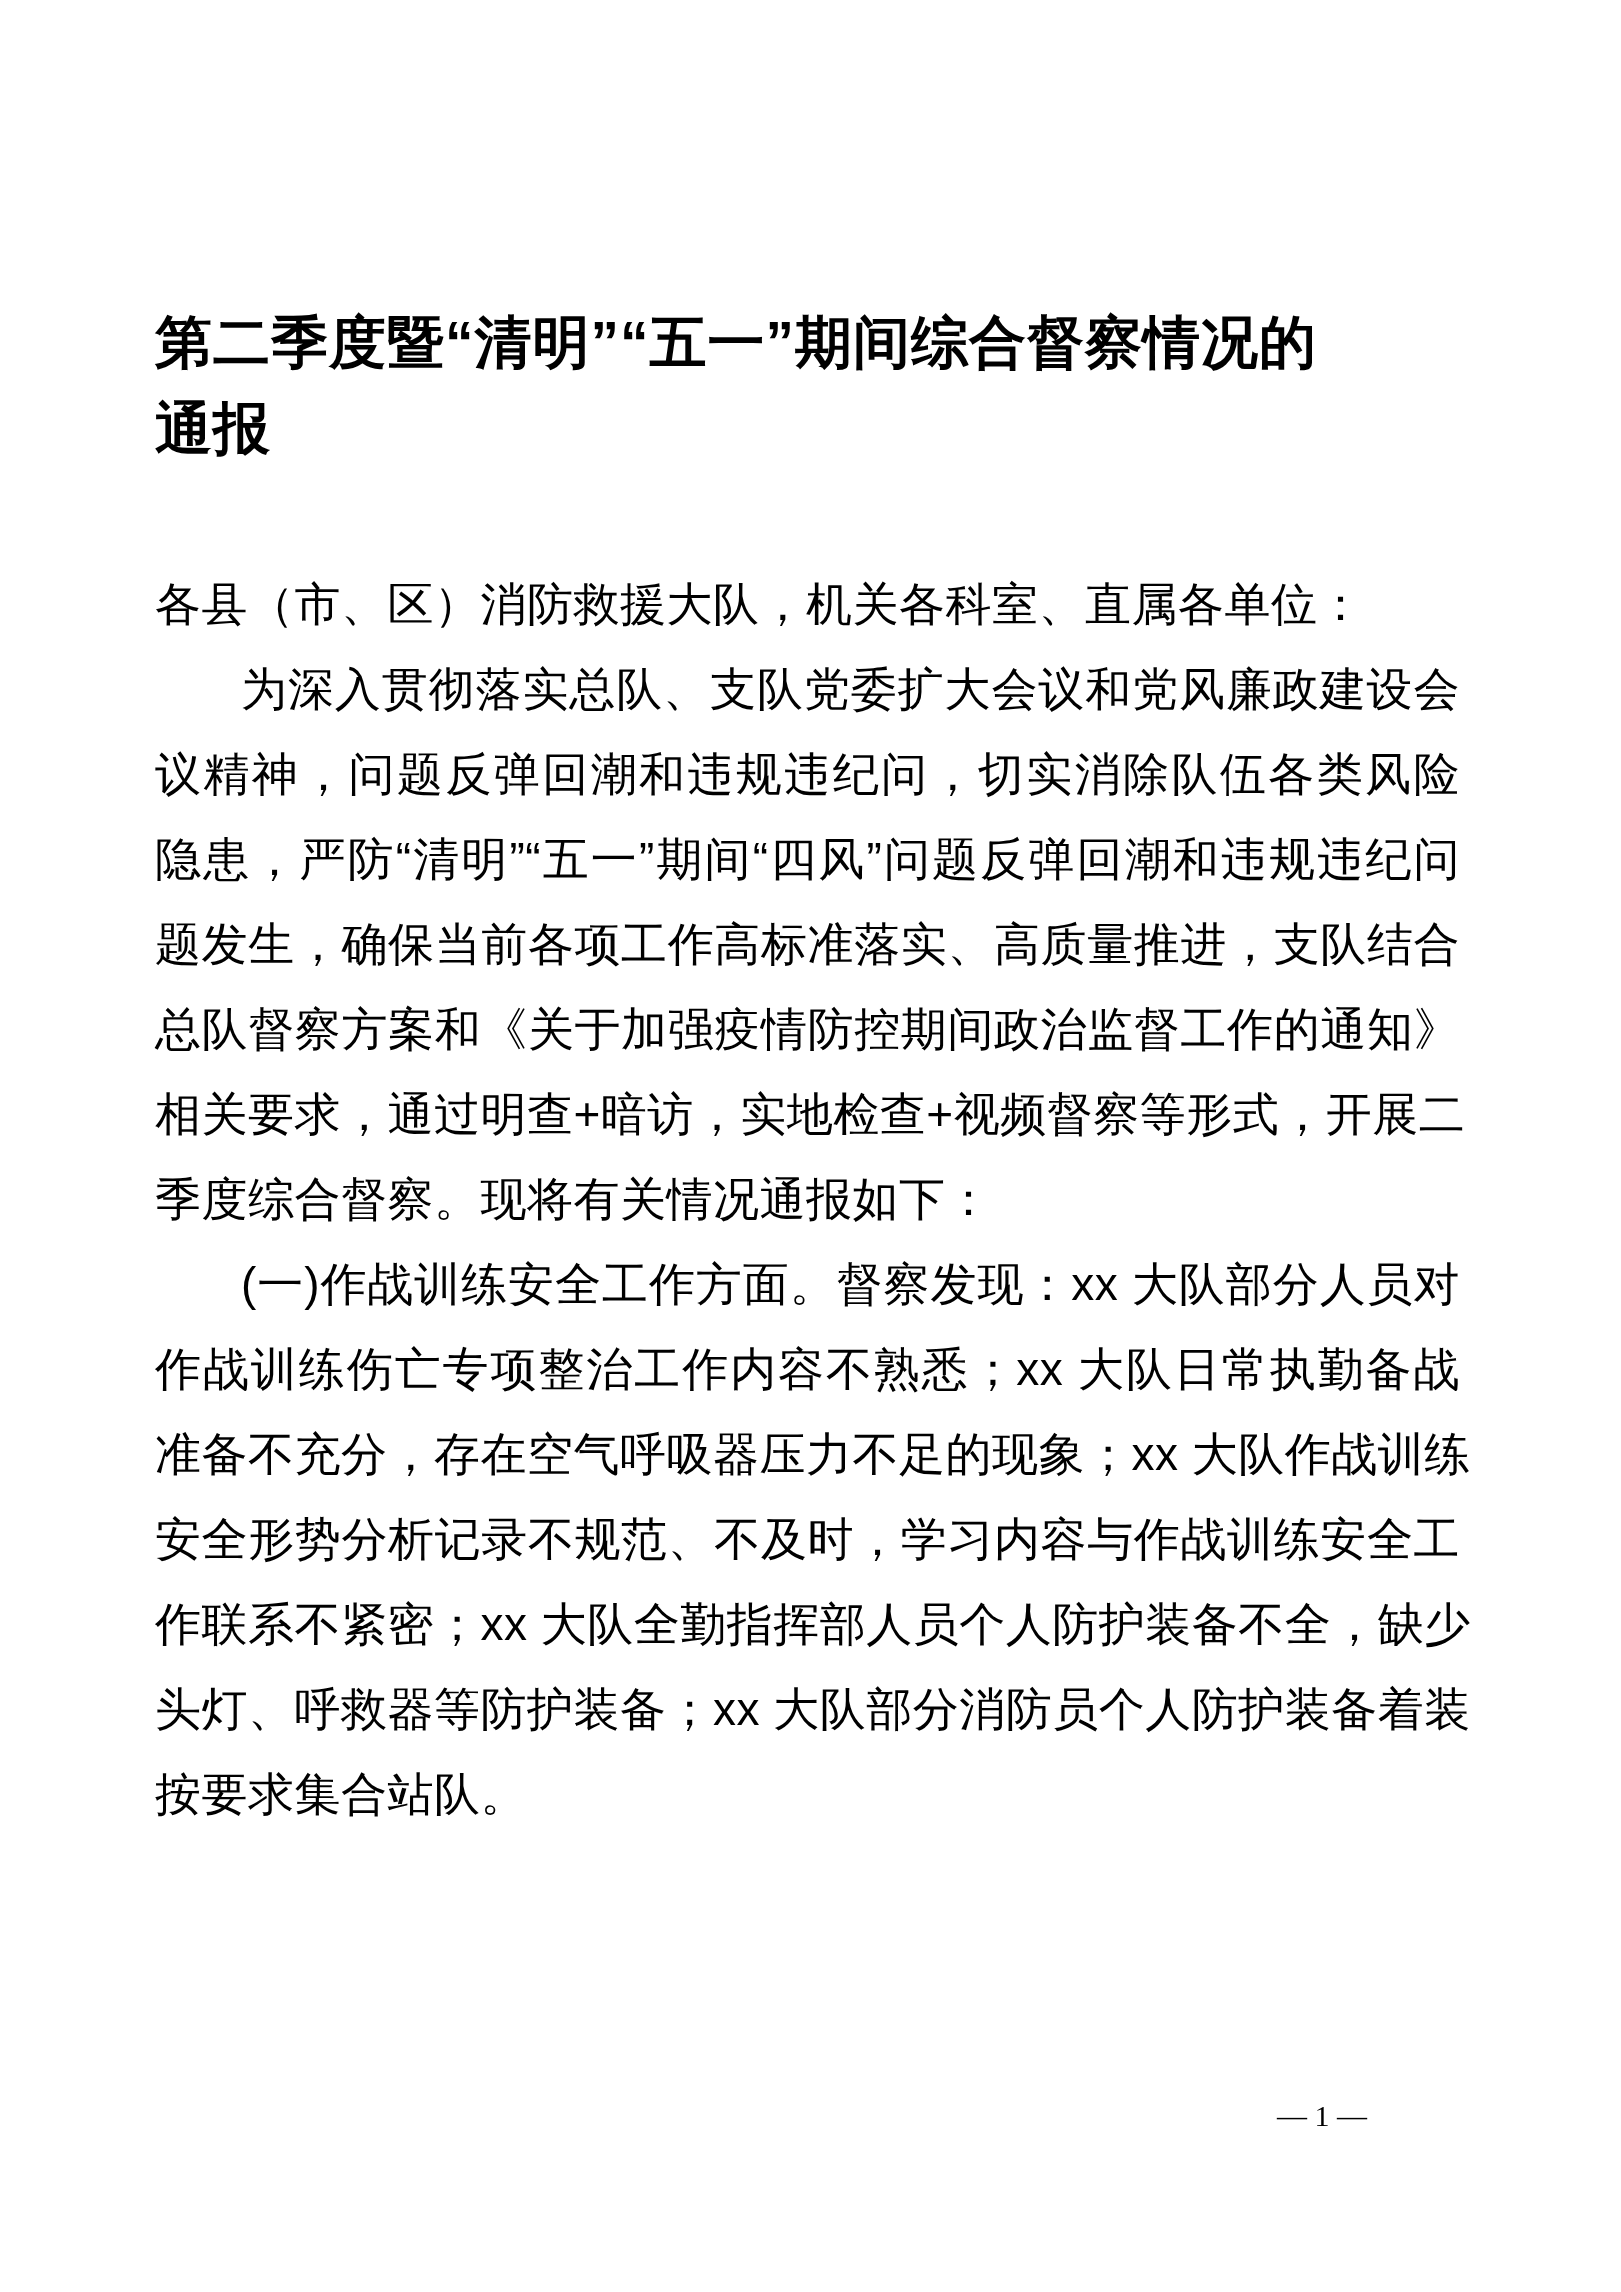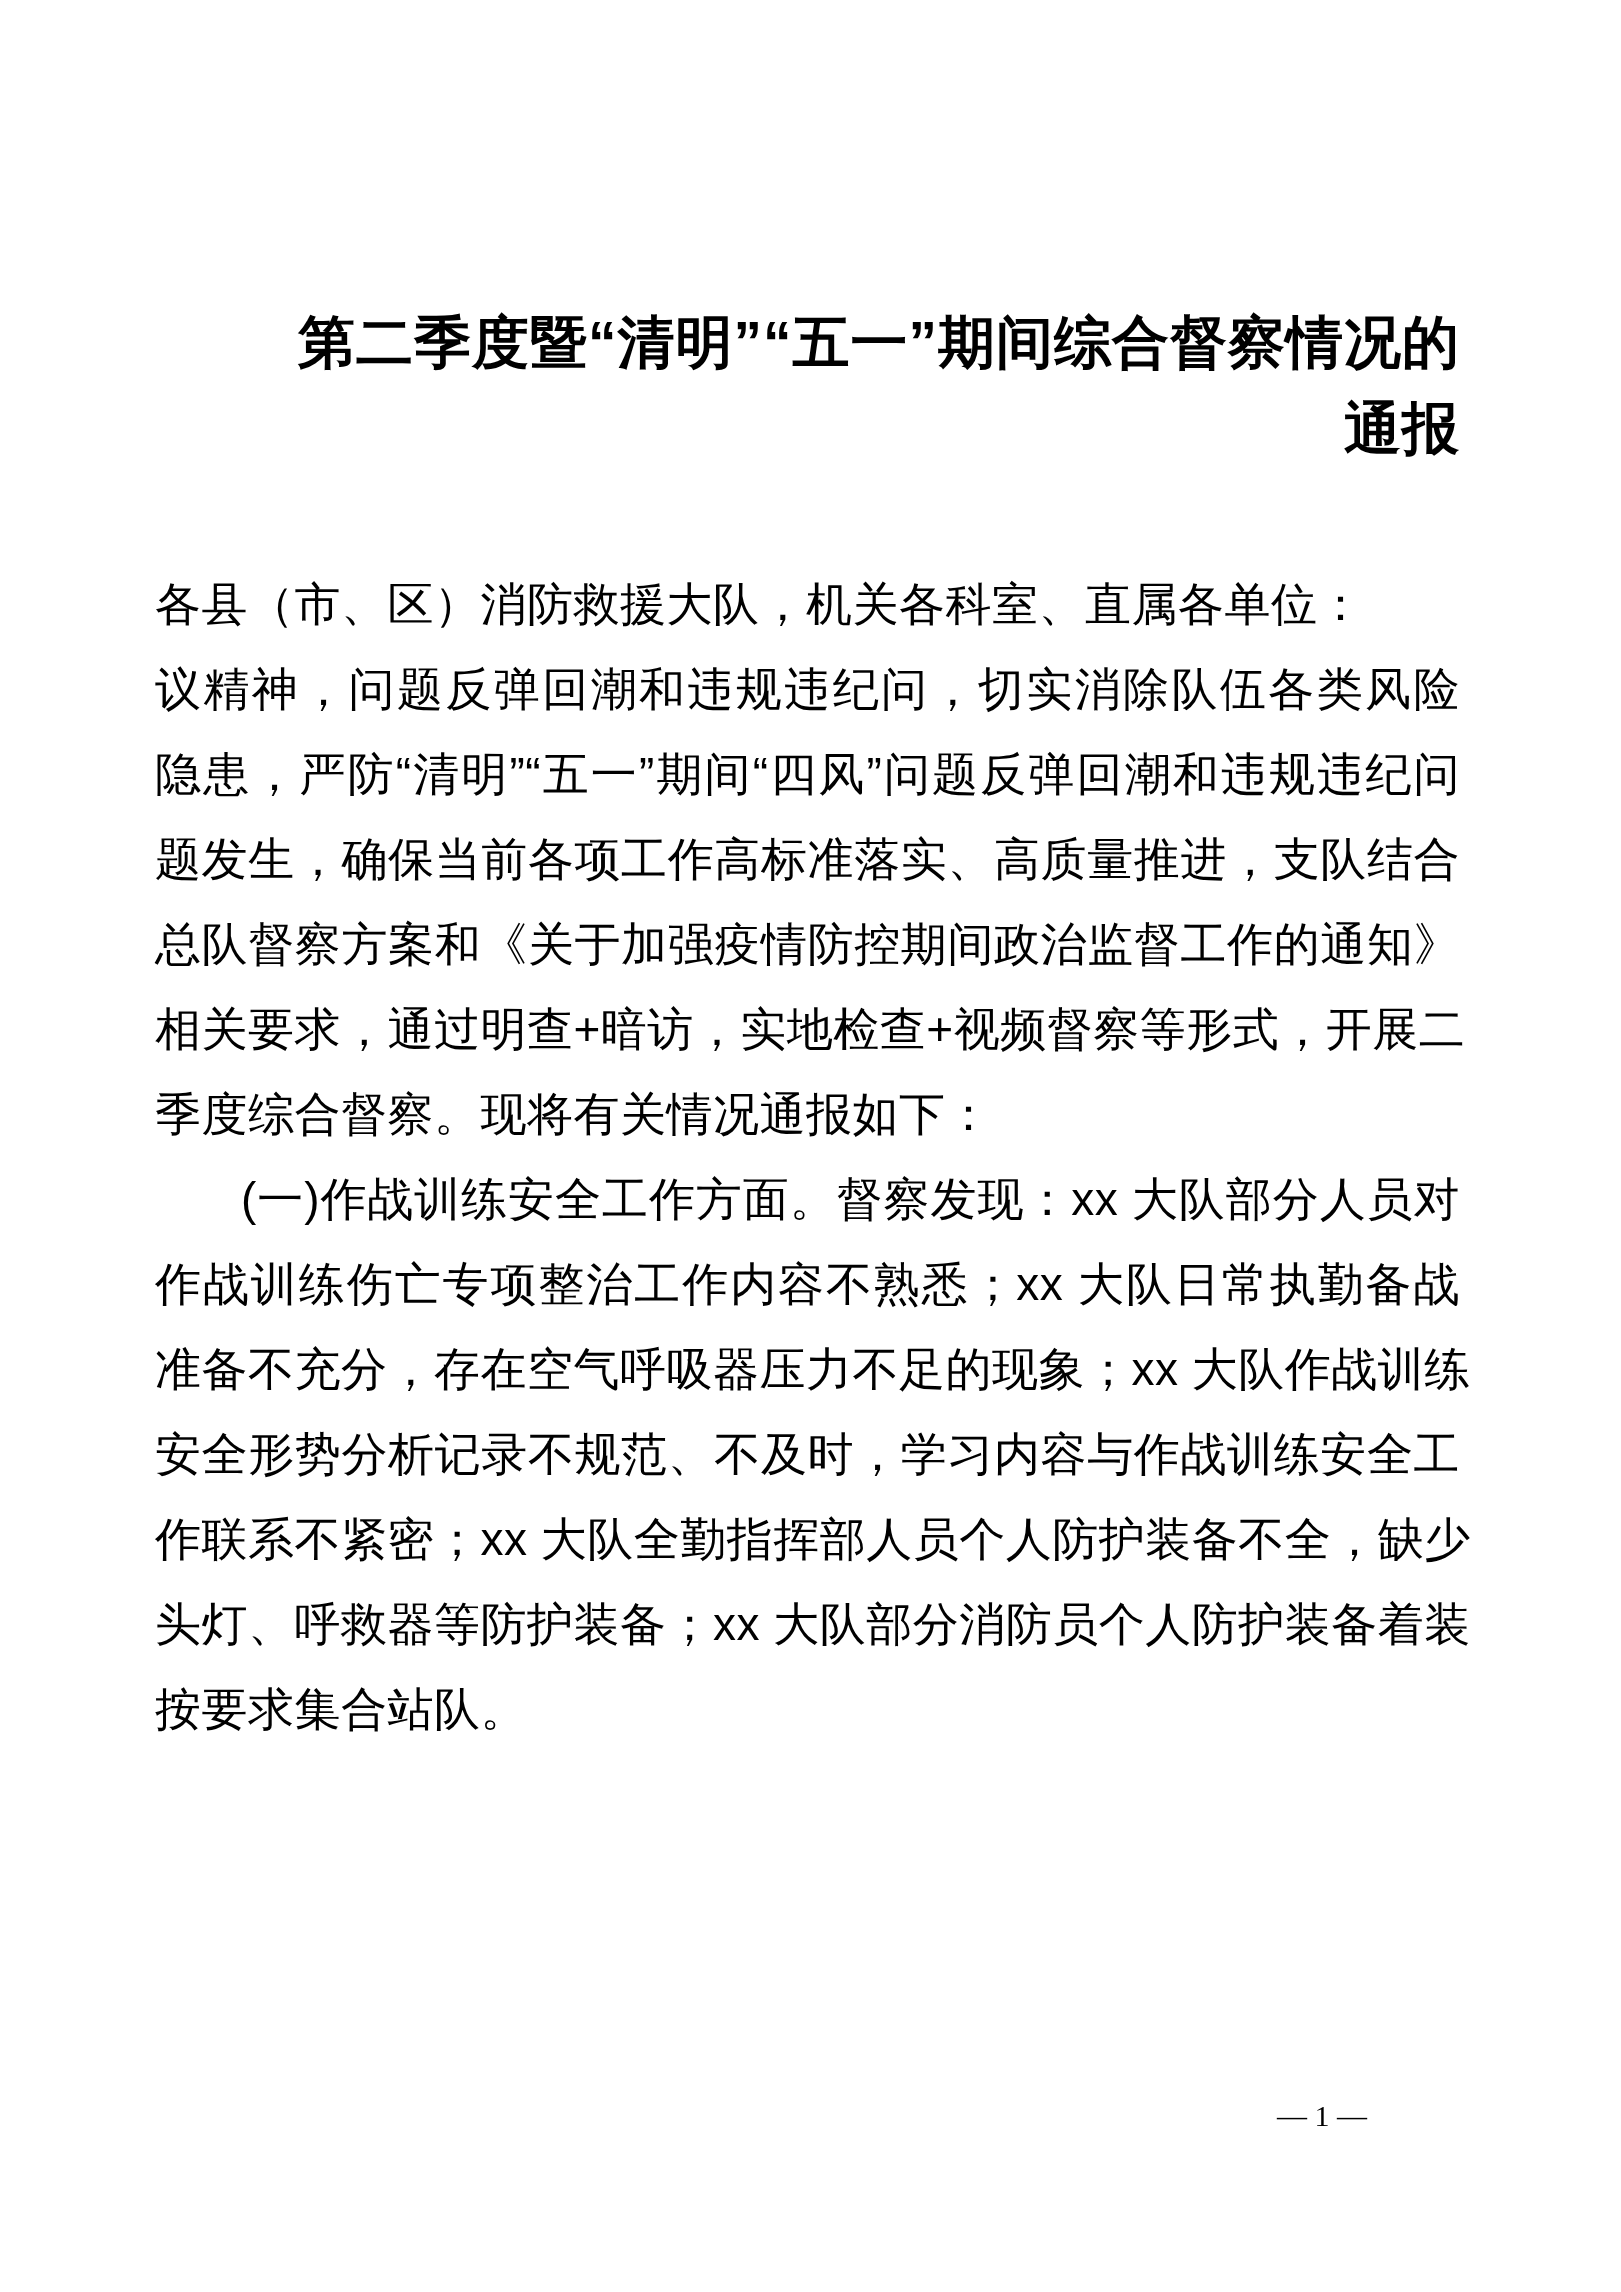--- a/index.html
+++ b/index.html
@@ -13,21 +13,21 @@
     font-family: "Liberation Sans", sans-serif;
     box-sizing: border-box;
     padding: 299px 161px 0 155px;
     overflow: hidden;
   }
   .title {
     margin: 0 0 91px 0;
     font-size: 57px;
     font-weight: 700;
     line-height: 86px;
-    text-align: right;
+    text-align: left;
     letter-spacing: 1px;
   }
   .title-line { display: block; }
   .body-line {
     font-size: 46px;
     font-weight: 400;
     line-height: 85px;
     text-align: justify;
     text-align-last: justify;
     letter-spacing: 0.5px;
@@ -54,20 +54,21 @@
 <div class="page">
 
   <h1 class="title">
     <span class="title-line">第二季度暨“清明”“五一”期间综合督察情况的</span>
     <span class="title-line">通报</span>
   </h1>
 
   <div>
     <div class="body-line endline">各县（市、区）消防救援大队，机关各科室、直属各单位：</div>
 
+    <div class="body-line indent">为深入贯彻落实总队、支队党委扩大会议和党风廉政建设会</div>
     <div class="body-line">议精神，问题反弹回潮和违规违纪问，切实消除队伍各类风险</div>
     <div class="body-line">隐患，严防“清明”“五一”期间“四风”问题反弹回潮和违规违纪问</div>
     <div class="body-line">题发生，确保当前各项工作高标准落实、高质量推进，支队结合</div>
     <div class="body-line">总队督察方案和《关于加强疫情防控期间政治监督工作的通知》</div>
     <div class="body-line">相关要求，通过明查+暗访，实地检查+视频督察等形式，开展二</div>
     <div class="body-line endline">季度综合督察。现将有关情况通报如下：</div>
 
 
     <div class="body-line indent">(一)作战训练安全工作方面。督察发现：xx 大队部分人员对</div>
     <div class="body-line">作战训练伤亡专项整治工作内容不熟悉；xx 大队日常执勤备战</div>

